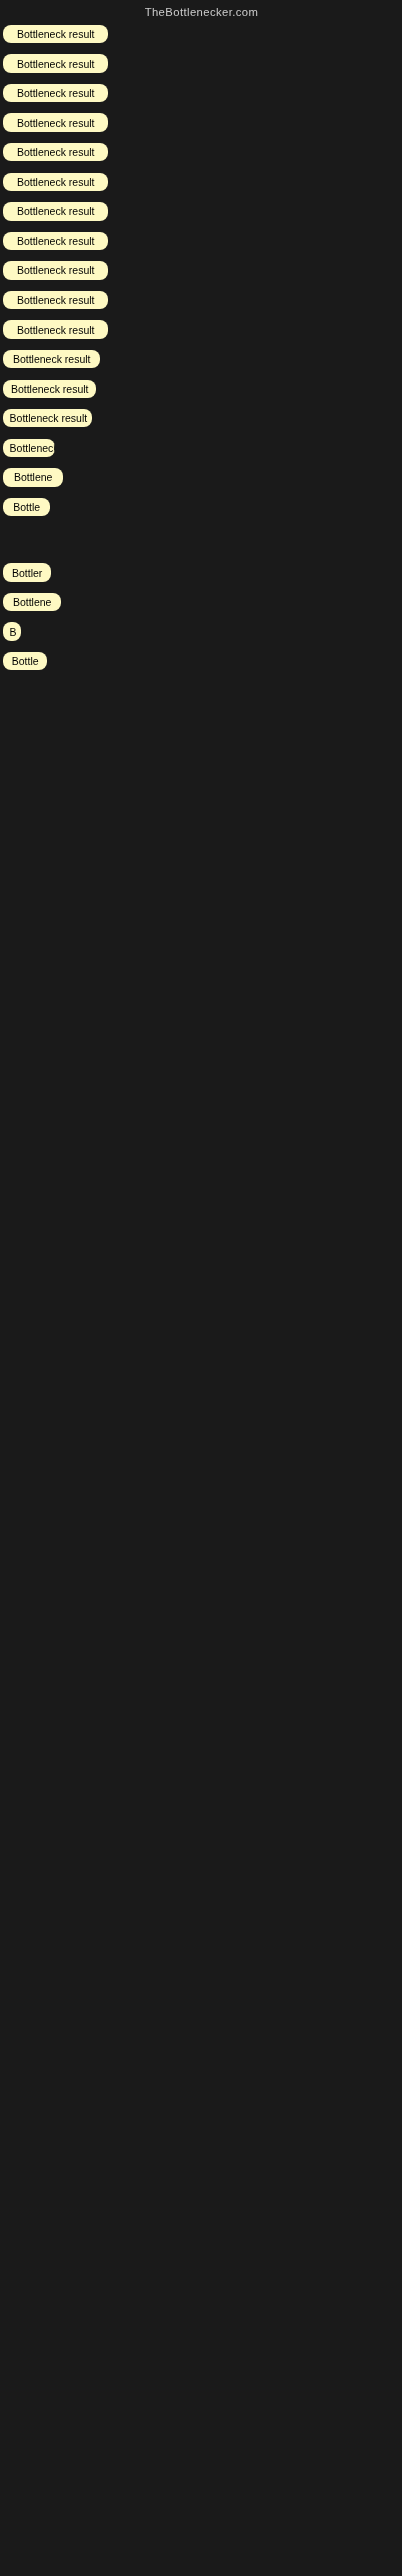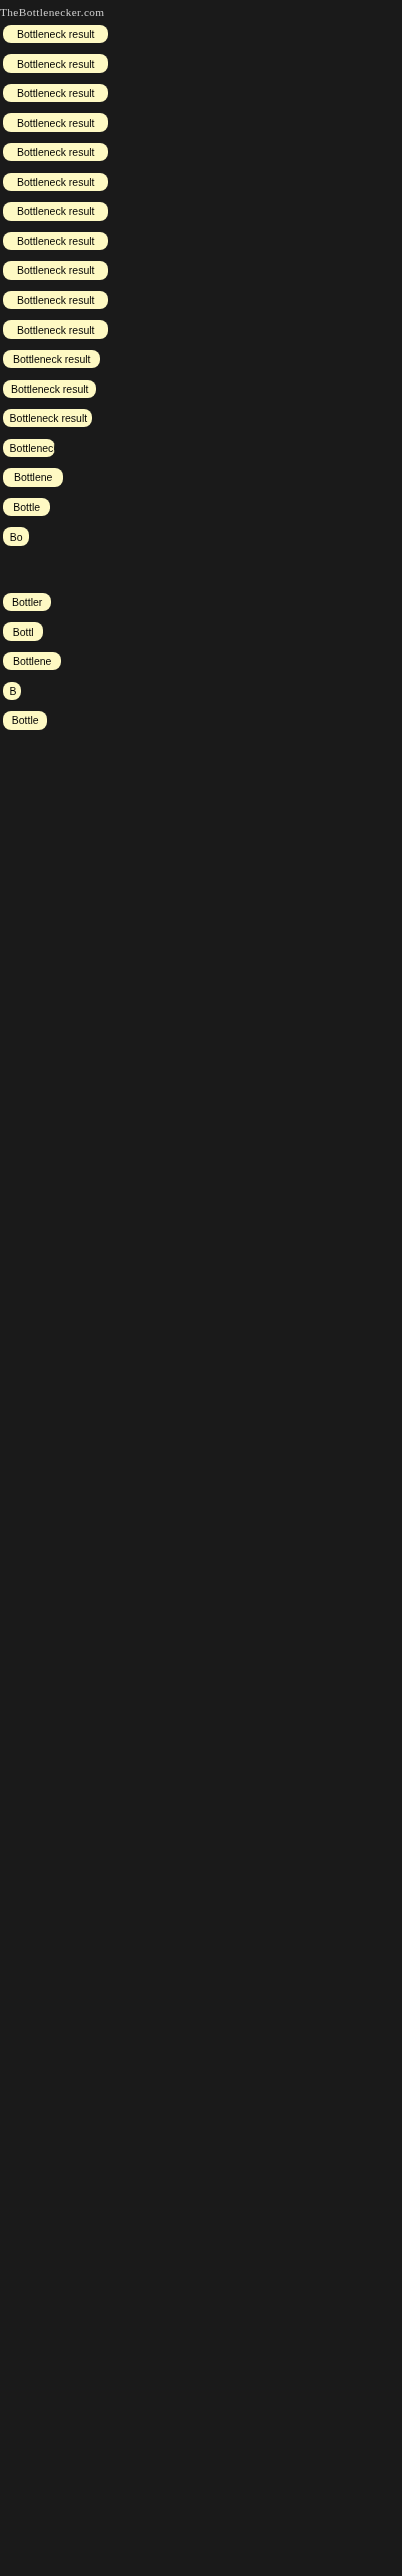--- a/index.html
+++ b/index.html
@@ -10,26 +10,25 @@
 
     body {
       width: 403px;
       min-height: 2576px;
       background-color: #1a1a1a;
       font-family: Arial, sans-serif;
       position: relative;
     }
 
     .site-title {
-      text-align: left;
+      text-align: center;
       color: #cccccc;
       font-size: 11.3px;
       padding: 6.4px 0 3.2px 0;
       letter-spacing: 0.4px;
-      font-family: Liberation Serif, serif;
     }
 
     .bottleneck-button {
       display: inline-block;
       background-color: #fef9c3;
       color: #000000;
       font-size: 10.5px;
       font-weight: normal;
       padding: 3.2px 6.4px;
       border-radius: 8px;
@@ -62,20 +61,18 @@
     <div class="row" style="padding-top: 8px;"><button class="bottleneck-button" style="width: 105px;">Bottleneck result</button></div>
     <div class="row" style="padding-top: 8px;"><button class="bottleneck-button" style="width: 105px;">Bottleneck result</button></div>
     <div class="row" style="padding-top: 8px;"><button class="bottleneck-button" style="width: 105px;">Bottleneck result</button></div>
     <div class="row" style="padding-top: 8px;"><button class="bottleneck-button" style="width: 105px;">Bottleneck result</button></div>
     <div class="row" style="padding-top: 8px;"><button class="bottleneck-button" style="width: 97px;">Bottleneck result</button></div>
     <div class="row" style="padding-top: 8px;"><button class="bottleneck-button" style="width: 93px;">Bottleneck result</button></div>
     <div class="row" style="padding-top: 8px;"><button class="bottleneck-button" style="width: 89px;">Bottleneck result</button></div>
     <div class="row" style="padding-top: 8px;"><button class="bottleneck-button" style="width: 52px;">Bottleneck r</button></div>
     <div class="row" style="padding-top: 8px;"><button class="bottleneck-button" style="width: 60px;">Bottlene</button></div>
     <div class="row" style="padding-top: 8px;"><button class="bottleneck-button" style="width: 47px;">Bottle</button></div>
-    <div class="row" style="padding-top: 8px;"><button class="bottleneck-button" style="width: 26px;">Bo</button></div>
     <div class="row" style="padding-top: 8px;"><button class="bottleneck-button" style="width: 48px; margin-top: 36px;">Bottler</button></div>
-    <div class="row" style="padding-top: 8px;"><button class="bottleneck-button" style="width: 40px;">Bottl</button></div>
     <div class="row" style="padding-top: 8px;"><button class="bottleneck-button" style="width: 58px;">Bottlene</button></div>
     <div class="row" style="padding-top: 8px;"><button class="bottleneck-button" style="width: 17.7px;">B</button></div>
     <div class="row" style="padding-top: 8px;"><button class="bottleneck-button" style="width: 44px;">Bottle</button></div>
   </div>
 
 
 </body></html>

